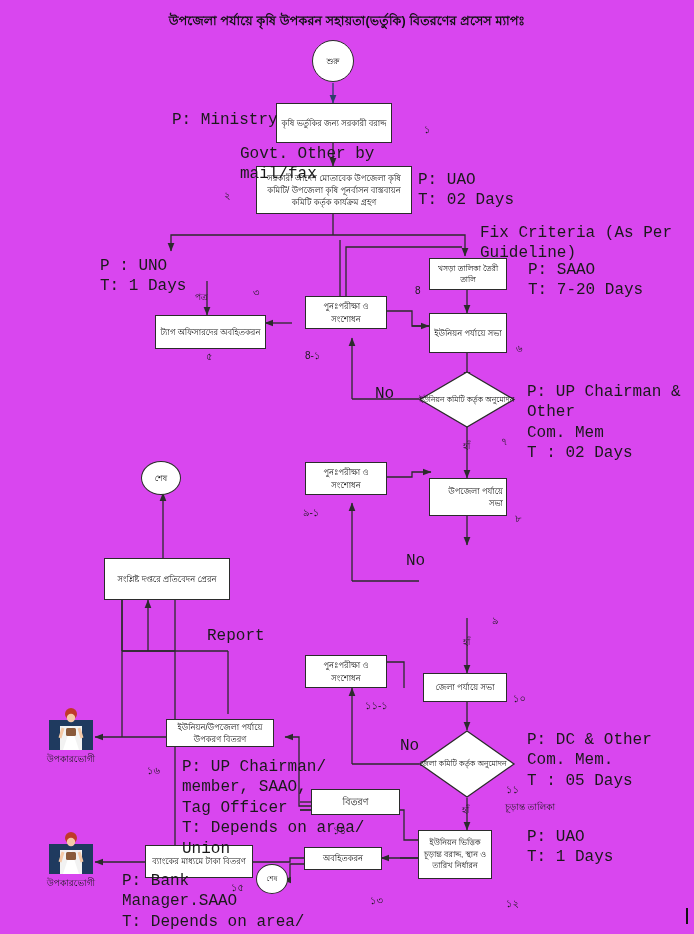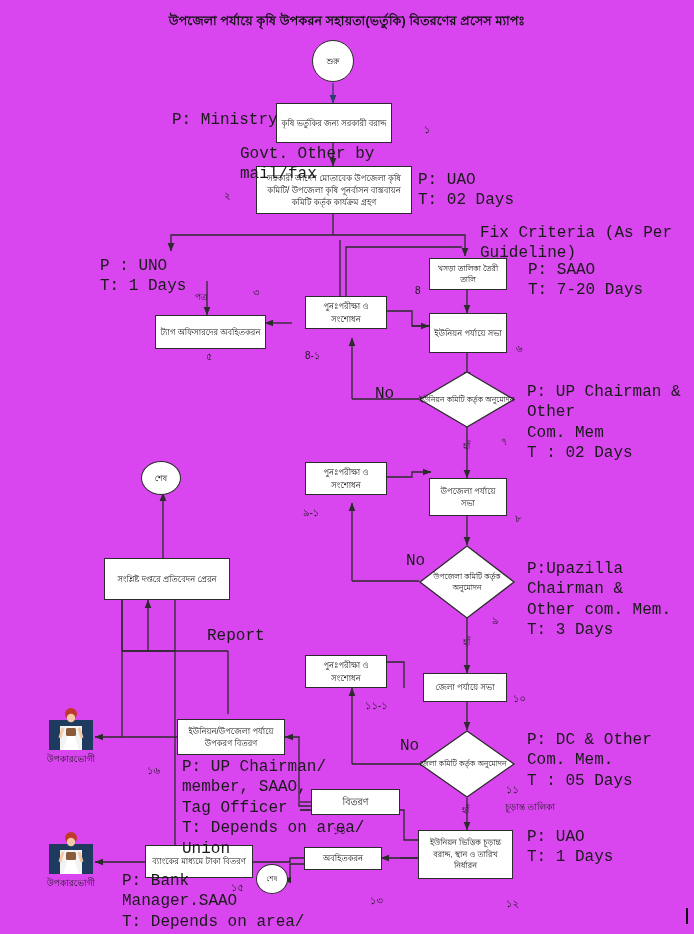--- a/index.html
+++ b/index.html
@@ -274,69 +274,61 @@
   </div>
 
   <div class="node" style="left:305px; top:462px; width:82px; height:33px;">
     <span>পুনঃপরীক্ষা ও সংশোধন</span>
   </div>
 
   <div class="node" style="left:305px; top:655px; width:82px; height:33px;">
     <span>পুনঃপরীক্ষা ও সংশোধন</span>
   </div>
 
-  <div class="node" style="left:429px; top:478px; width:78px; height:38px;">
+  <div class="node" style="left:429px; top:478px; width:78px; height:38px;text-align:right;">
     <span>উপজেলা পর্যায়ে সভা</span>
   </div>
 
   <div class="node" style="left:423px; top:673px; width:84px; height:29px;">
     <span>জেলা পর্যায়ে সভা</span>
   </div>
 
-  <div class="node" style="left:418px; top:830px; width:95px; height:49px; font-size:8px;">
+  <div class="node" style="left:418px; top:830px; width:74px; height:49px; font-size:8px;">
     <span>ইউনিয়ন ভিত্তিক চূড়ান্ত বরাদ্দ, স্থান ও তারিখ নির্ধারন</span>
   </div>
 
   <div class="node" style="left:304px; top:847px; width:78px; height:23px;">
     <span>অবহিতকরন</span>
   </div>
 
   <div class="node" style="left:311px; top:789px; width:89px; height:26px; font-size:9.5px;">
     <span>বিতরণ</span>
   </div>
 
-  <div class="node" style="left:177px; top:719px; width:108px; height:36px;">
+  <div class="node" style="left:166px; top:719px; width:108px; height:28px;">
     <span>ইউনিয়ন/উপজেলা পর্যায়ে উপকরণ বিতরণ</span>
   </div>
 
   <div class="node" style="left:145px; top:845px; width:108px; height:33px;">
     <span>ব্যাংকের মাধ্যমে টাকা বিতরণ</span>
   </div>
 
   <div class="node" style="left:104px; top:558px; width:126px; height:42px;">
     <span>সংশ্লিষ্ট দপ্তরে প্রতিবেদন প্রেরন</span>
   </div>
 
   <div class="decision" style="left:419px; top:371px; width:96px; height:57px;">
     <svg width="96" height="57" viewBox="0 0 96 57" xmlns="http://www.w3.org/2000/svg">
       <polygon points="48,1 95,28.5 48,56 1,28.5" fill="#ffffff" stroke="#2b2b2b" stroke-width="1.3"></polygon>
     </svg>
     <div class="dtext">
       <span>ইউনিয়ন  কমিটি কর্তৃক অনুমোদন</span>
     </div>
   </div>
 
-  <div class="decision" style="left:419px; top:545px; width:96px; height:74px;">
-    <svg width="96" height="74" viewBox="0 0 96 74" xmlns="http://www.w3.org/2000/svg">
-      <polygon points="48,1 95,37 48,73 1,37" fill="#ffffff" stroke="#2b2b2b" stroke-width="1.3"></polygon>
-    </svg>
-    <div class="dtext">
-      <span>উপজেলা কমিটি কর্তৃক অনুমোদন</span>
-    </div>
-  </div>
 
   <div class="decision" style="left:419px; top:730px; width:96px; height:68px;">
     <svg width="96" height="68" viewBox="0 0 96 68" xmlns="http://www.w3.org/2000/svg">
       <polygon points="48,1 95,34 48,67 1,34" fill="#ffffff" stroke="#2b2b2b" stroke-width="1.3"></polygon>
     </svg>
     <div class="dtext">
       <span>জেলা কমিটি কর্তৃক অনুমোদন</span>
     </div>
   </div>
 
@@ -372,23 +364,20 @@
   <div class="ann" style="left:100px; top:256px;">P : UNO
 T: 1 Days</div>
 
   <div class="ann" style="left:528px; top:260px;">P: SAAO
 T: 7-20 Days</div>
 
   <div class="ann" style="left:527px; top:382px;">P: UP Chairman &amp; Other
       Com. Mem
 T : 02 Days</div>
 
-  <div class="ann" style="left:527px; top:559px;">P:Upazilla  Chairman  &amp;
-    Other com. Mem.
-T: 3 Days</div>
 
   <div class="ann" style="left:527px; top:730px;">P: DC &amp; Other
 Com. Mem.
 T : 05 Days</div>
 
   <div class="ann" style="left:527px; top:827px;">P: UAO
 T: 1 Days</div>
 
 
   <div class="ann" style="left:182px; top:757px;">P: UP Chairman/

